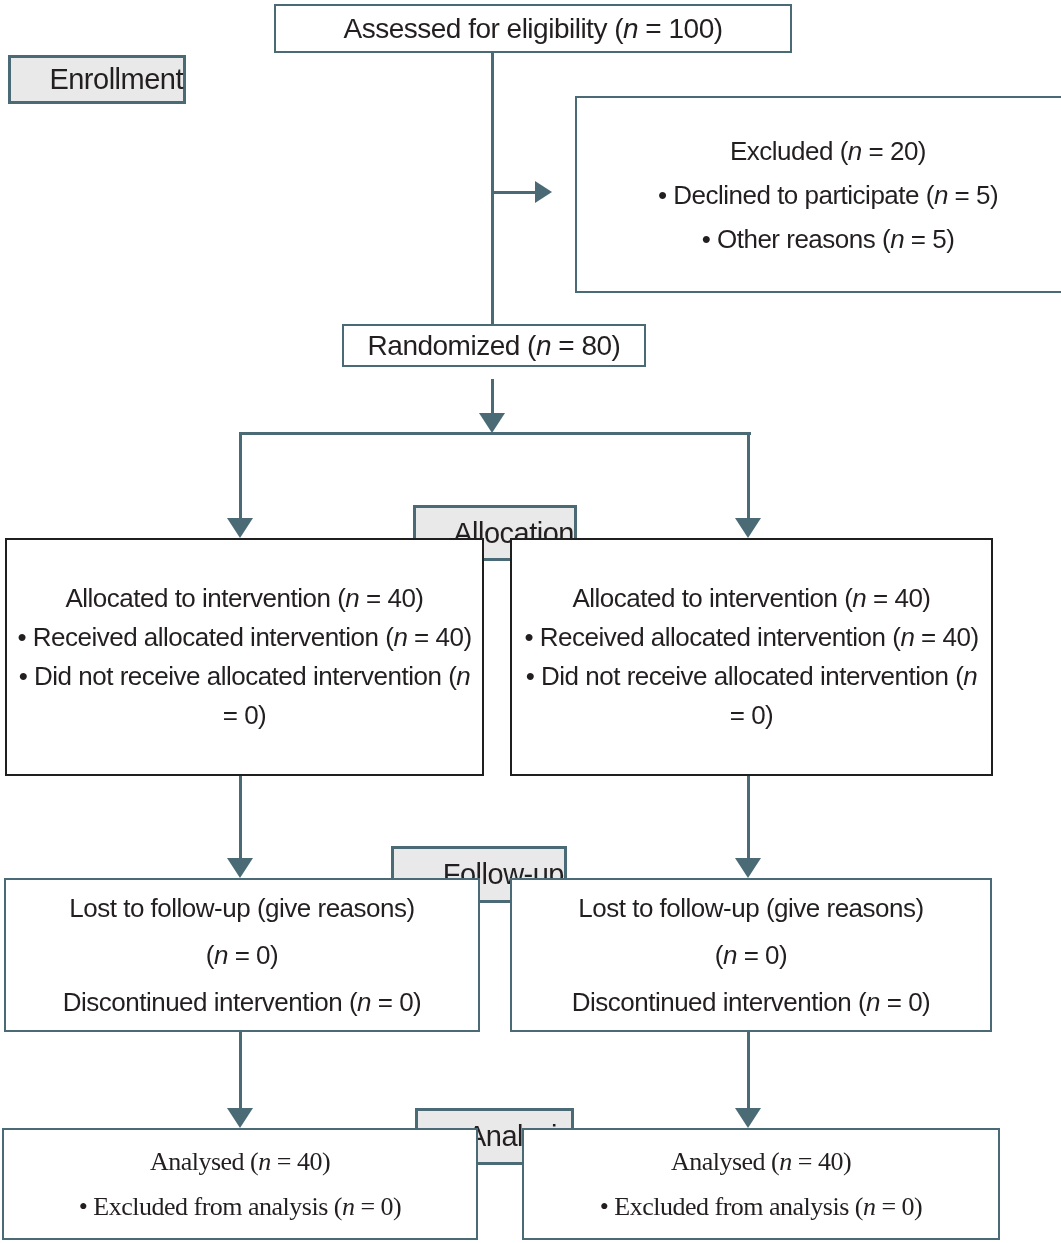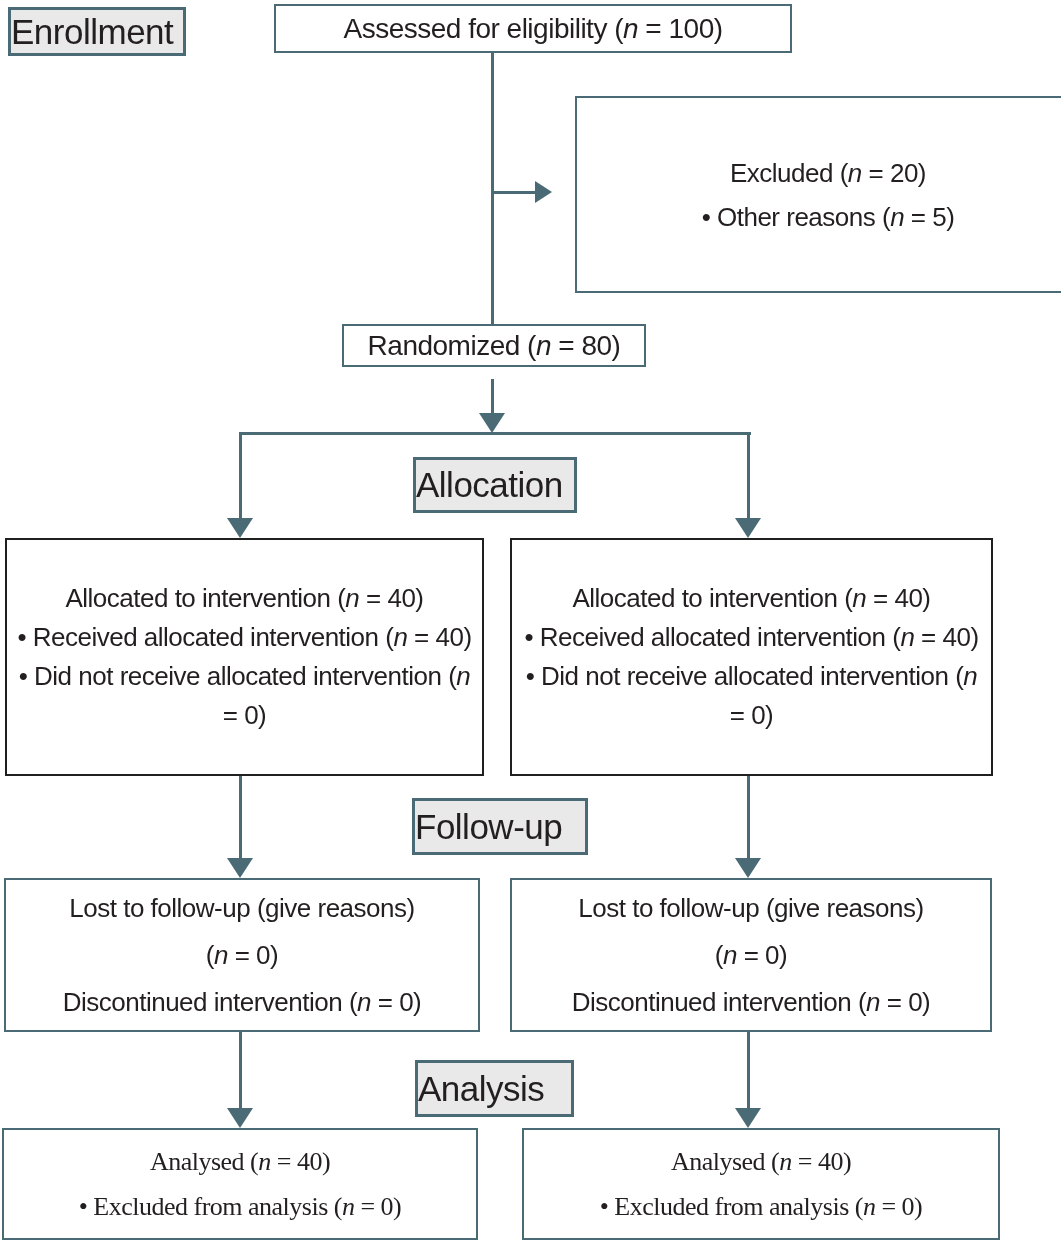--- a/index.html
+++ b/index.html
@@ -31,23 +31,24 @@
     letter-spacing:-0.5px;
     line-height:1.55;
     padding:2px 8px;
   }
   .box.alloc{border-color:var(--alloc-border);line-height:39px;}
   .stage-label{
     position:absolute;
     box-sizing:border-box;
     background:var(--label-fill);
     border:3px solid var(--border);
-    display:flex;align-items:center;justify-content:flex-start;
-    font-size:35px;
+    display:flex;align-items:center;justify-content:flex-end;
+    font-size:29px;
     letter-spacing:-0.5px;
+    margin-top:48px;
   }
   .big{font-size:28px;}
   .line{display:block;}
   .nowrap{white-space:nowrap;}
   .tight{letter-spacing:-0.8px;}
   .lh44 .line{line-height:44px;}
   .lh47 .line{line-height:47px;}
   .lh45 .line{line-height:45px;font-family:Liberation Serif, serif;}
   i{font-style:italic;}
   
@@ -96,34 +97,35 @@
   <div class="arrow-down" style="left:735px;top:1108px;"></div>
 
   <div class="stage-label" style="left:8px;top:7px;width:178px;height:49px;">
     <span>Enrollment</span>
   </div>
 
   <div class="stage-label" style="left:413px;top:457px;width:164px;height:56px;">
     <span>Allocation</span>
   </div>
 
-  <div class="stage-label" style="left:412px;top:798px;width:176px;height:57px;">
+  <div class="stage-label" style="left:391px;top:798px;width:176px;height:57px;">
     <span>Follow-up</span>
   </div>
 
   <div class="stage-label" style="left:415px;top:1060px;width:159px;height:57px;">
     <span>Analysis</span>
   </div>
 
   <div class="box big" style="left:274px;top:4px;width:518px;height:49px;text-align:right;">
     <span class="line nowrap">Assessed for eligibility (<i>n</i> = 100)</span>
   </div>
 
   <div class="box lh44" style="left:551px;top:96px;width:506px;height:197px;margin-left:24px;">
     <span class="line nowrap">Excluded (<i>n</i> = 20)</span>
+    <span class="line nowrap">• Declined to participate (<i>n</i> = 5)</span>
     <span class="line nowrap">• Other reasons (<i>n</i> = 5)</span>
   </div>
 
   <div class="box big" style="left:342px;top:324px;width:304px;height:43px;">
     <span class="line nowrap">Randomized (<i>n</i> = 80)</span>
   </div>
 
   <div class="box alloc" style="left:5px;top:538px;width:479px;height:238px;">
     <span class="line nowrap">Allocated to intervention (<i>n</i> = 40)</span>
     <span class="line">• Received allocated intervention (<i>n</i> = 40)</span>

